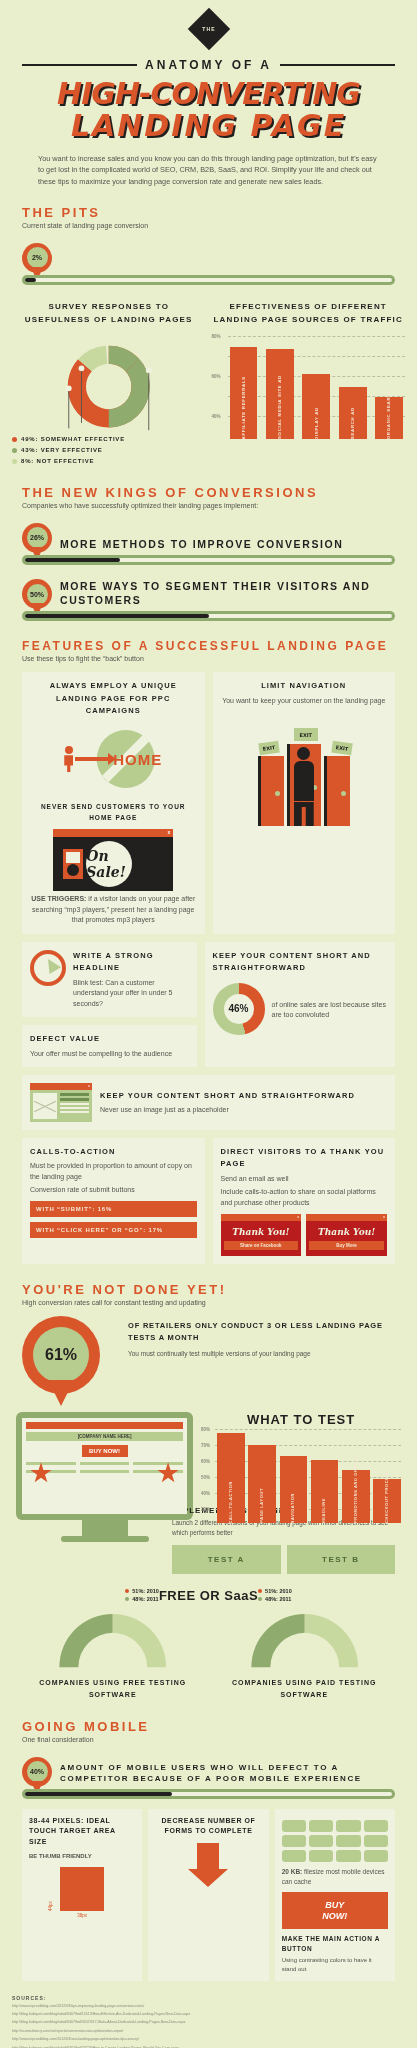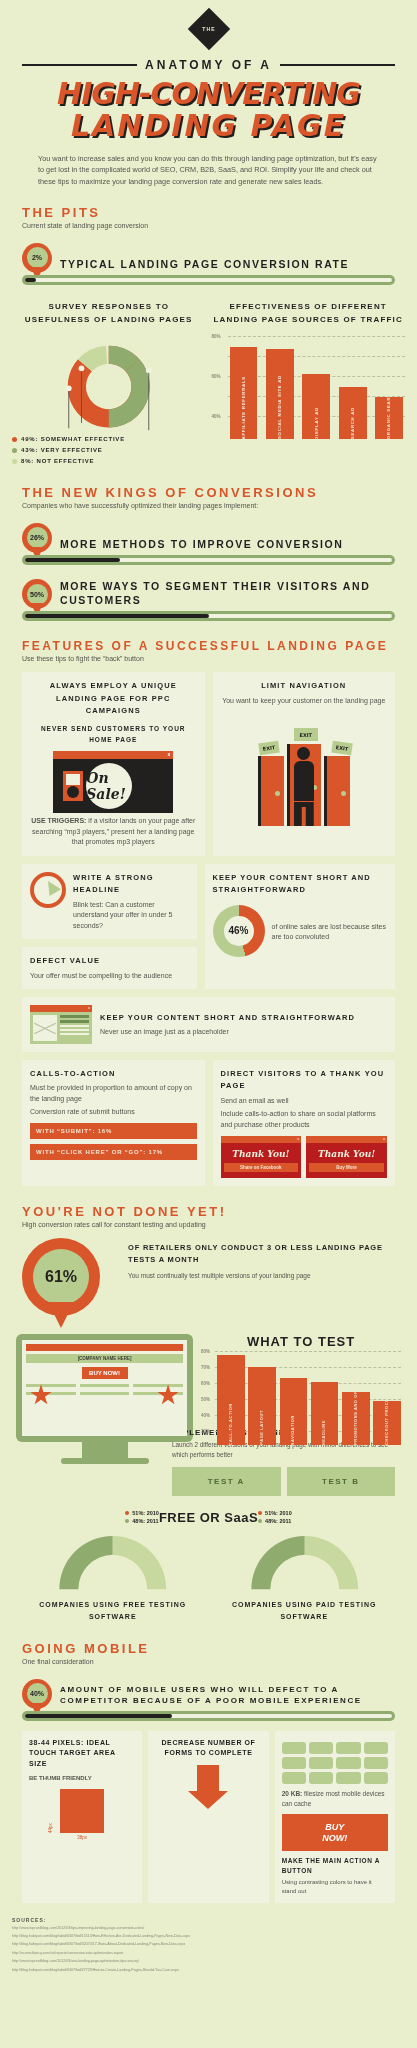--- a/index.html
+++ b/index.html
@@ -293,21 +293,20 @@
   </div>
 
   <div class="pinbar">
     <div class="pinrow">
       <div class="pin">
         <div class="head">
             <div class="inner">2%</div>
           </div>
         <div class="tip"></div>
       </div>
-      <div class="pin-label">TYPICAL LANDING PAGE CONVERSION RATE</div>
     </div>
   </div>
   <div class="track">
     <div class="fillwrap">
         <div class="fill" style="width:3%"></div>
       </div>
   </div>
 
   <div class="chart-row">
 
@@ -423,20 +422,30 @@
   <div class="sec-head">
     <h2 style="font-size:12px">FEATURES OF A SUCCESSFUL LANDING PAGE</h2>
     <div class="sub">Use these tips to fight the “back” button</div>
   </div>
 
   <div class="cards">
     <div class="grid2">
 
       <div class="card" style="flex:1">
         <h3>ALWAYS EMPLOY A UNIQUE LANDING PAGE FOR PPC CAMPAIGNS</h3>
+        <div class="home-ill">
+          <div class="ban-circle"></div>
+          <div class="ban-slash"></div>
+          <div class="person">
+            <div class="head"></div>
+              <div class="body"></div>
+          </div>
+          <div class="arrow"></div>
+          <div class="home-word">HOME</div>
+        </div>
         <div class="cap">NEVER SEND CUSTOMERS TO YOUR HOME PAGE</div>
         <div class="browser">
           <div class="tb">
               <span class="x">x</span>
             </div>
           <div class="screen">
             <div class="mp3">
               <div class="scr"></div>
                 <div class="wheel"></div>
             </div>

